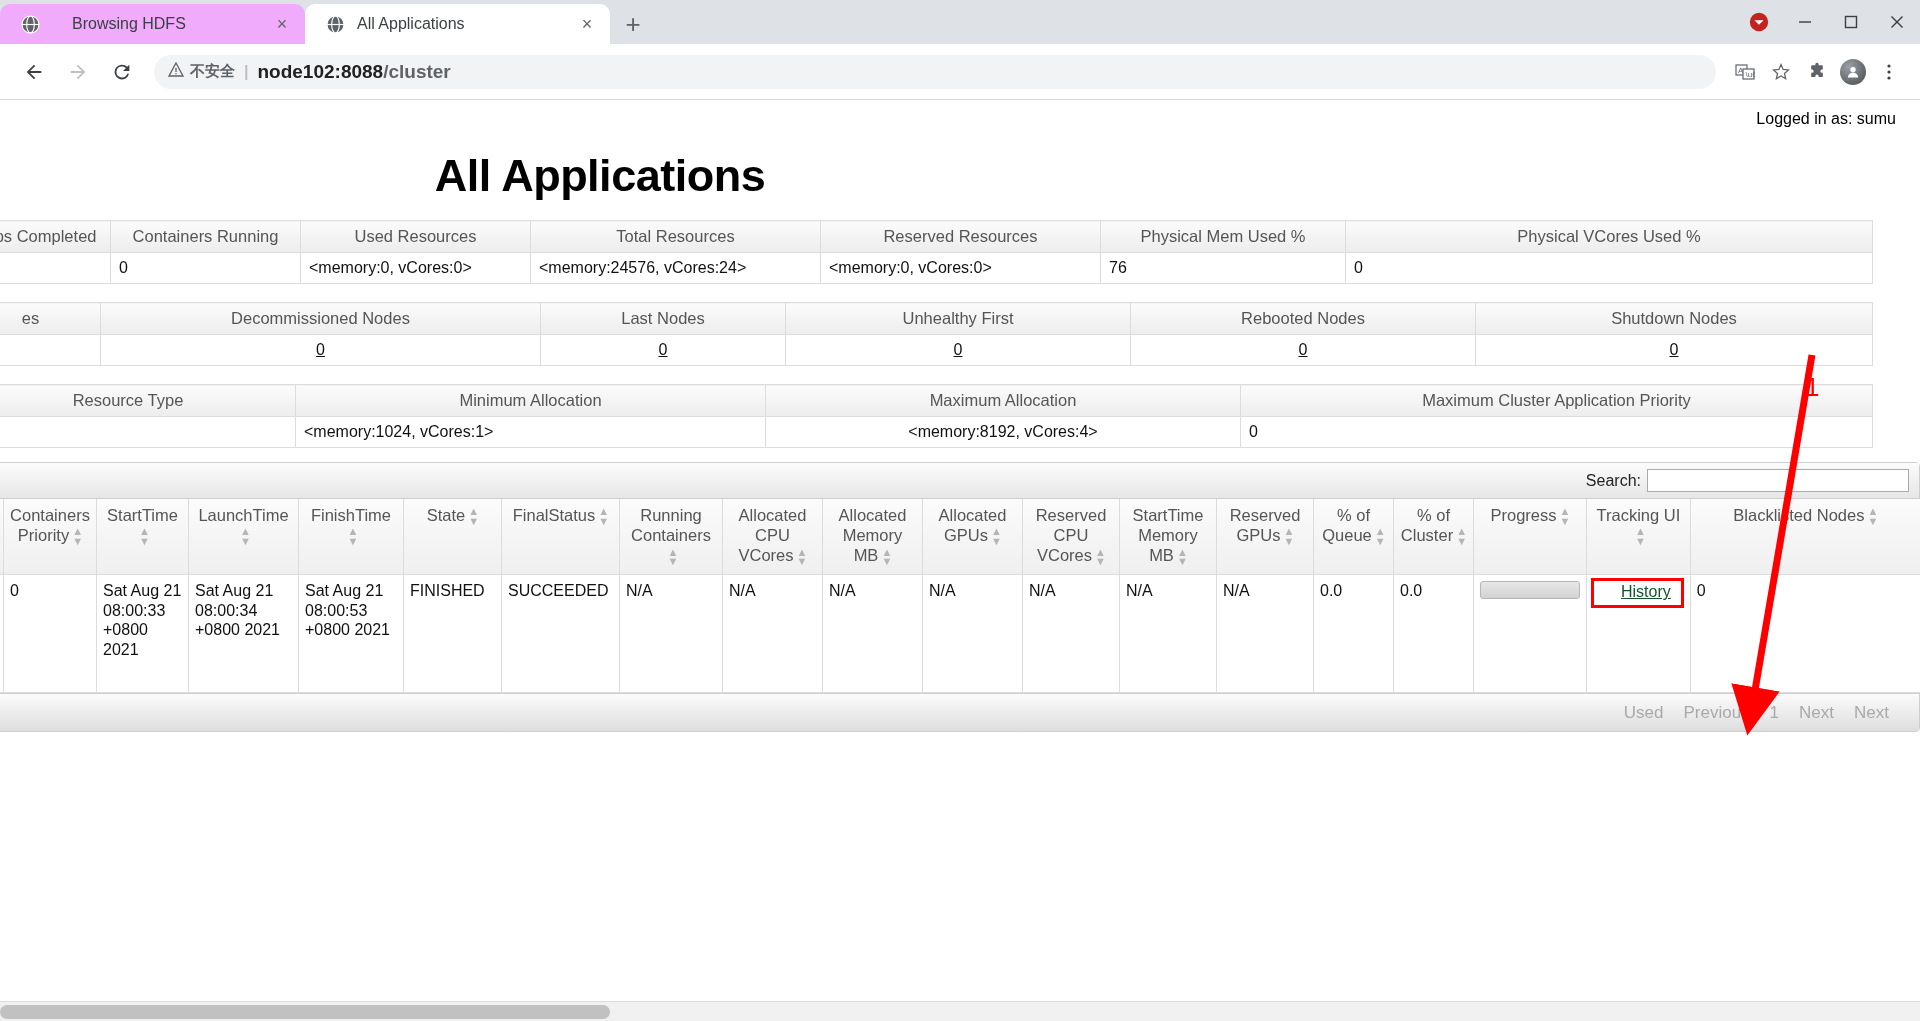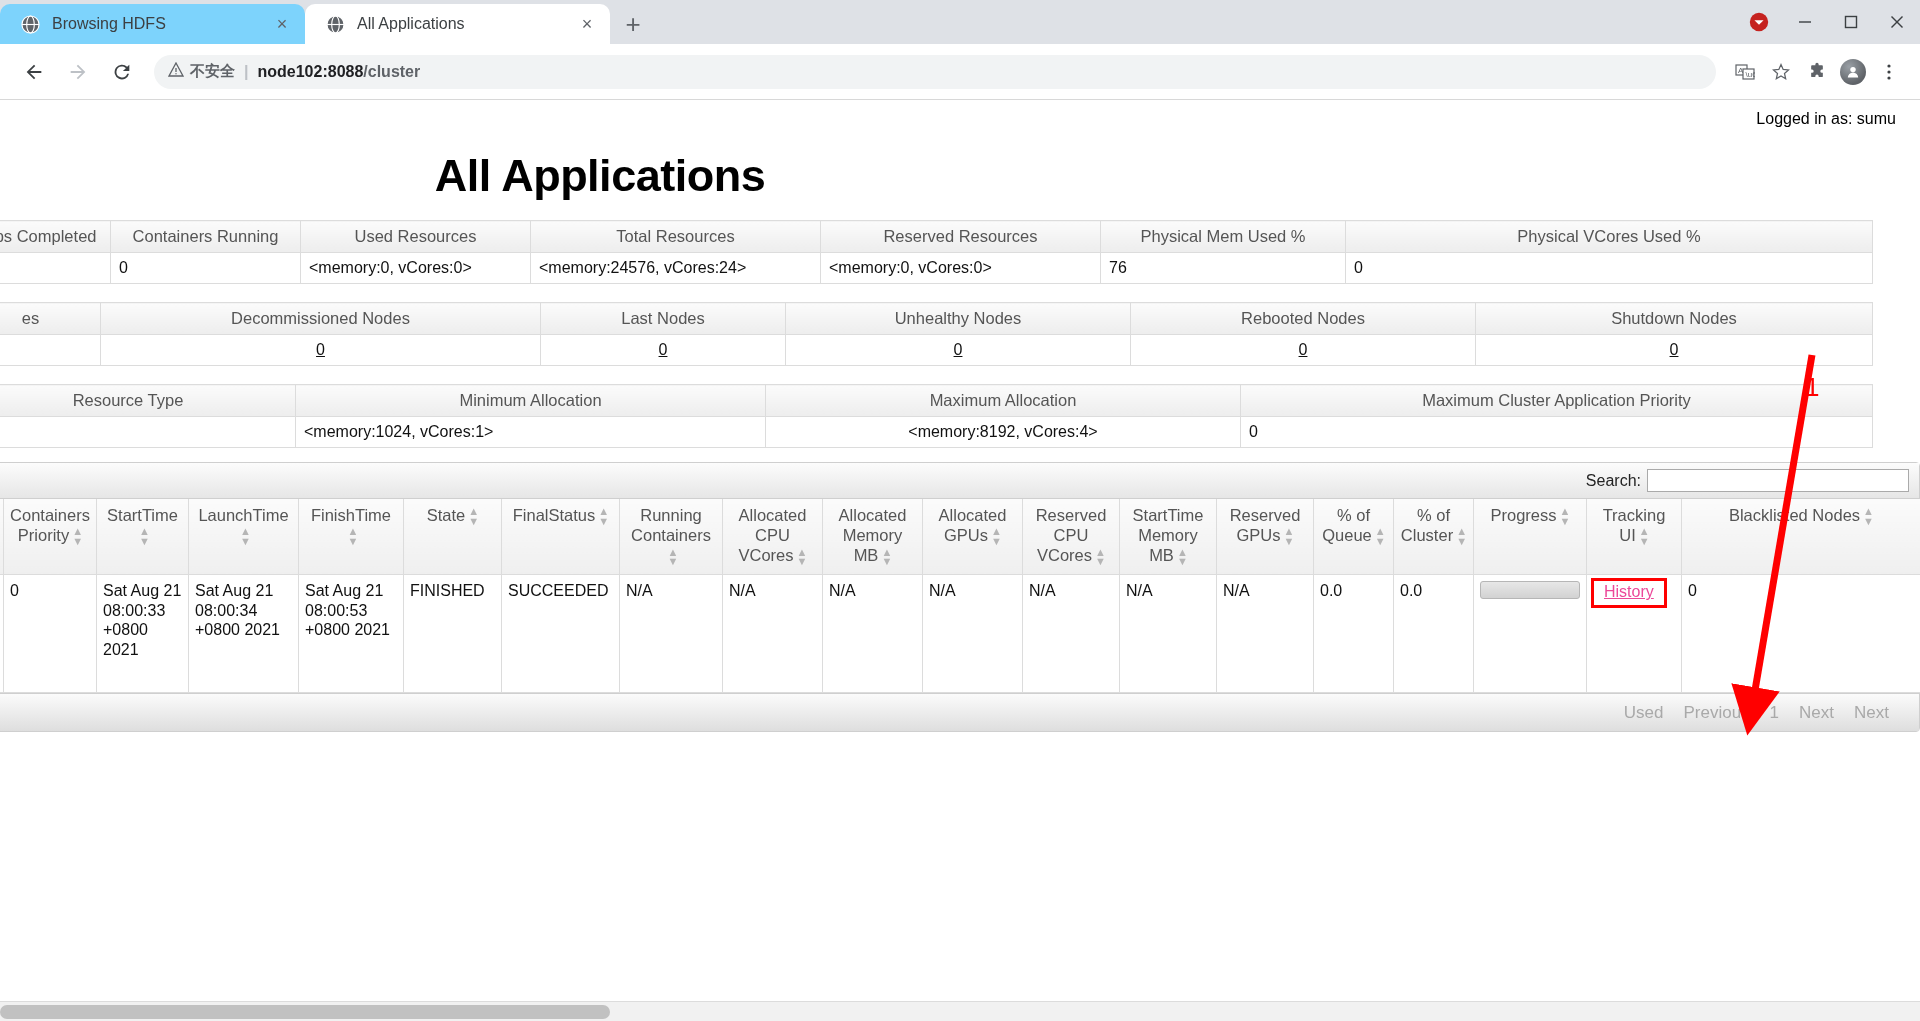--- a/index.html
+++ b/index.html
@@ -27,21 +27,21 @@
     height: 40px;
     width: 305px;
     display: flex;
     align-items: center;
     padding: 0 12px 0 20px;
     font-size: 16px;
     color: #3c4043;
     border-radius: 10px 10px 0 0;
     position: relative;
   }
-  .tab.inactive { background: #7dd3fc; color:#3c4043;}
+  .tab.inactive { background: #f0abfc; color:#3c4043;gap:20px;}
   .tab.active { background: #ffffff; }
   .tab-favicon {
     width: 20px; height: 20px;
     border-radius: 50%;
     margin-right: 12px;
     flex: 0 0 20px;
     display:flex; align-items:center; justify-content:center;
   }
   .tab-title {
     flex: 1 1 auto;
@@ -100,21 +100,21 @@
     align-items: center;
     padding: 0 14px;
     margin: 0 10px 0 8px;
     font-size: 16px;
     color: #202124;
     font-weight: bold;
   }
   .omni-warn { display:flex; align-items:center; color:#5f6368; font-size:15px; }
   .omni-warn svg { margin-right: 6px; }
   .omni-sep { color:#bdc1c6; margin: 0 9px; }
-  .omni-url { color:#202124; font-size: 16px; }
+  .omni-url { color:#202124; font-size: 19px; }
   .omni-url .gray { color:#5f6368; }
   .tb-icon {
     width: 34px; height: 34px;
     display:flex; align-items:center; justify-content:center;
     color:#5f6368;
     margin-left: 2px;
   }
   .avatar-circ {
     width:26px;height:26px;border-radius:50%;
     background: radial-gradient(circle at 35% 30%, #9aa0a6 0%, #5f6368 70%);
@@ -248,21 +248,22 @@
     margin-left: 3px;
   }
   .sortarr i { display:block; font-style: normal; }
   .progbar {
     width: 100px; height: 18px;
     background: linear-gradient(#e7e7e7, #d2d2d2);
     border: 1px solid #b6b6b6;
     border-radius: 3px;
   }
   a.hist {
-    color: #ec4899;
+    color: #14532d;
+    margin-left: 17px;
   }
   .hist-box {
     display: inline-block;
     border: 3px solid #ff0000;
     padding: 1px 10px 3px 10px;
     margin: -3px 0 0 -6px;
   }
   .pager {
     background: linear-gradient(#fbfbfb, #dedede);
     border-top: 1px solid #cfcfcf;
@@ -465,21 +466,21 @@
           </table>
       </div>
 
       <div class="tbl-wrap">
         <table class="yarn">
           <tbody>
               <tr>
             <th style="width:140px">es</th>
             <th style="width:440px">Decommissioned Nodes</th>
             <th style="width:245px">Last Nodes</th>
-            <th style="width:345px">Unhealthy Nodes</th>
+            <th style="width:345px">Unhealthy First</th>
             <th style="width:345px">Rebooted Nodes</th>
             <th>Shutdown Nodes</th>
           </tr>
           <tr>
             <td></td>
             <td style="text-align:center"><span class="u0">0</span></td>
             <td style="text-align:center"><span class="u0">0</span></td>
             <td style="text-align:center"><span class="u0">0</span></td>
             <td style="text-align:center"><span class="u0">0</span></td>
             <td style="text-align:center"><span class="u0">0</span></td>

